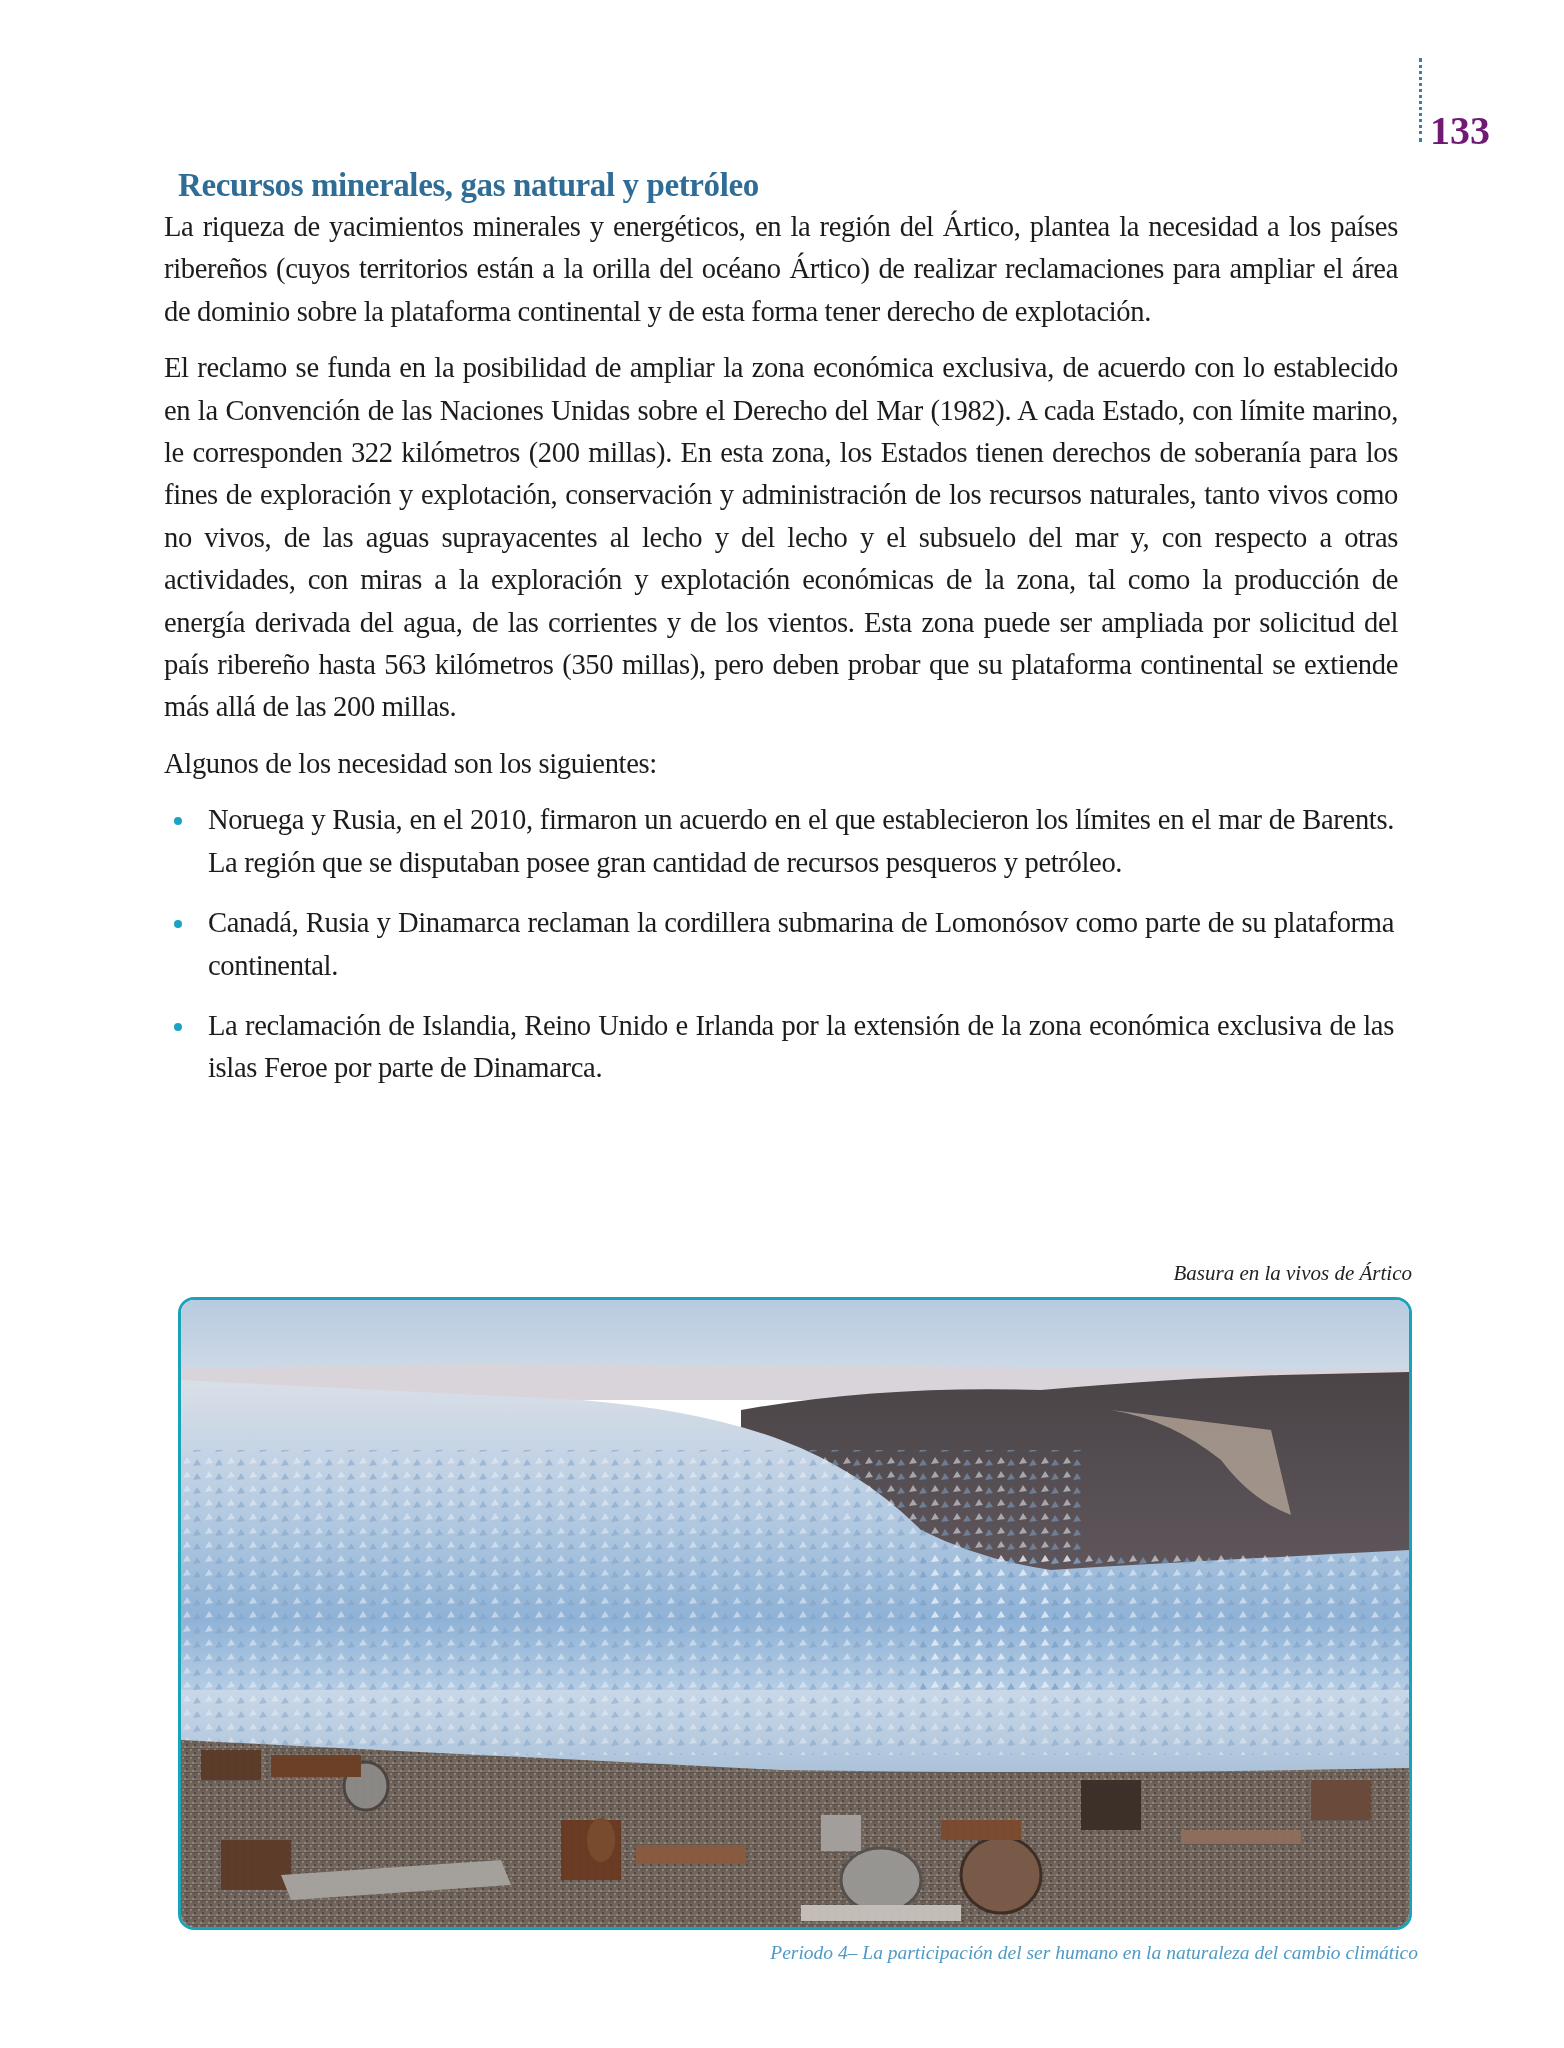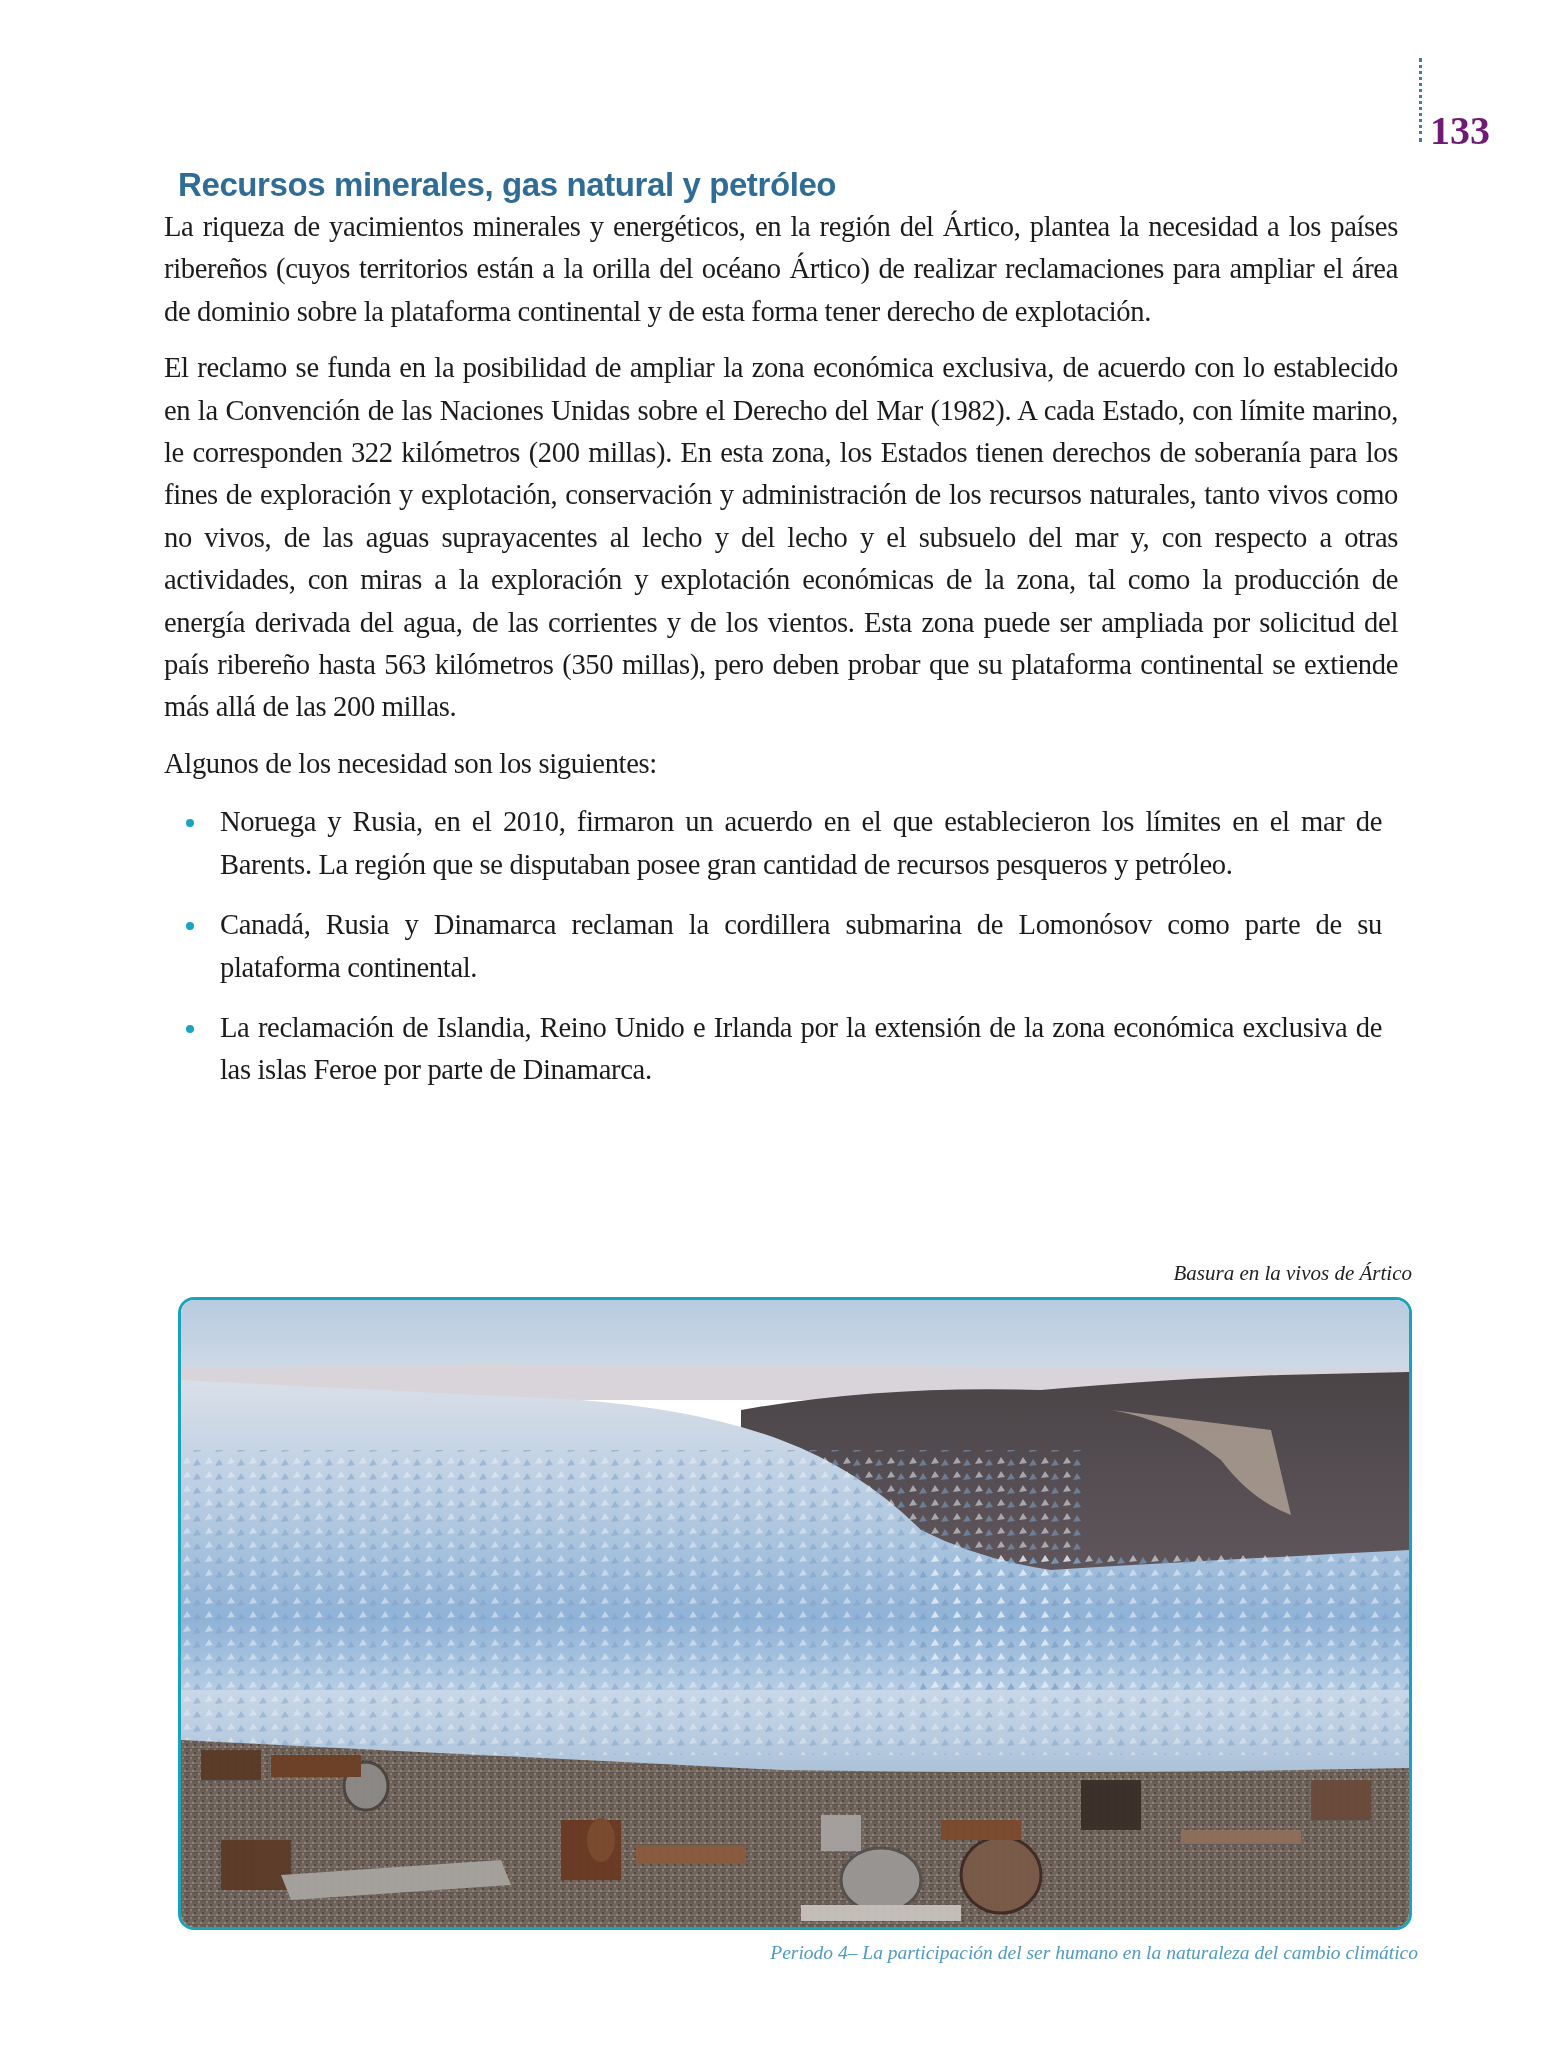--- a/index.html
+++ b/index.html
@@ -32,21 +32,21 @@
       font-size: 40px;
       line-height: 46px;
       color: #701a75;
       letter-spacing: 0px;
     }
     .section-title {
       position: absolute;
       left: 178px;
       top: 164px;
       margin: 0;
-      font-family: Liberation Sans, sans-serif;
+      font-family: Liberation Serif, serif;
       font-weight: bold;
       font-size: 33px;
       line-height: 42px;
       color: #2f6d96;
       letter-spacing: -0.4px;
     }
     .content {
       position: absolute;
       left: 164px;
       top: 206px;
@@ -54,21 +54,21 @@
       font-size: 28.6px;
       line-height: 42.4px;
       text-align: justify;
       letter-spacing: -0.35px;
     }
     .content p {
       margin: 0 0 14px 0;
     }
     .bullets {
       list-style: none;
-      margin: 16px;
+      margin: 4px;
       padding: 0;
     }
     .bullets li {
       position: relative;
       padding-left: 40px;
       margin-bottom: 18px;
     }
     .bullet-dot {
       position: absolute;
       left: 6px;

